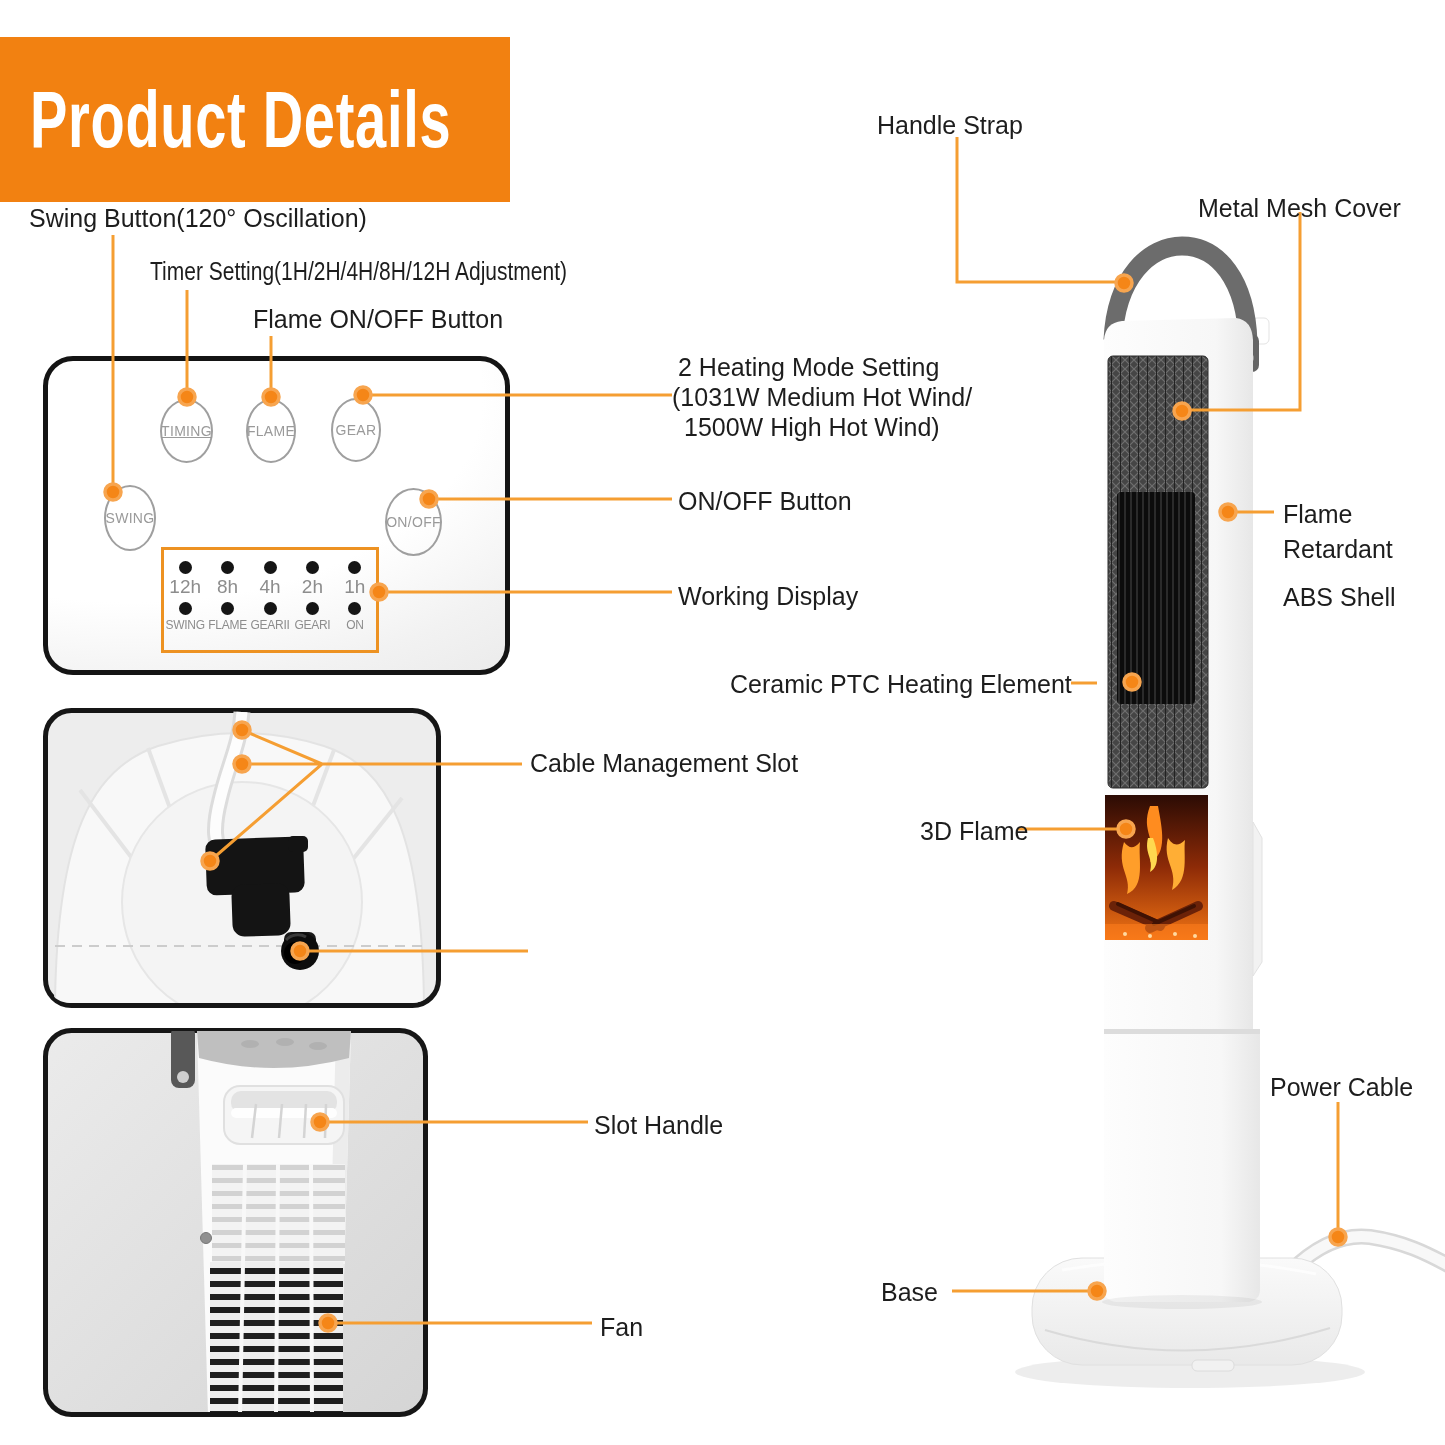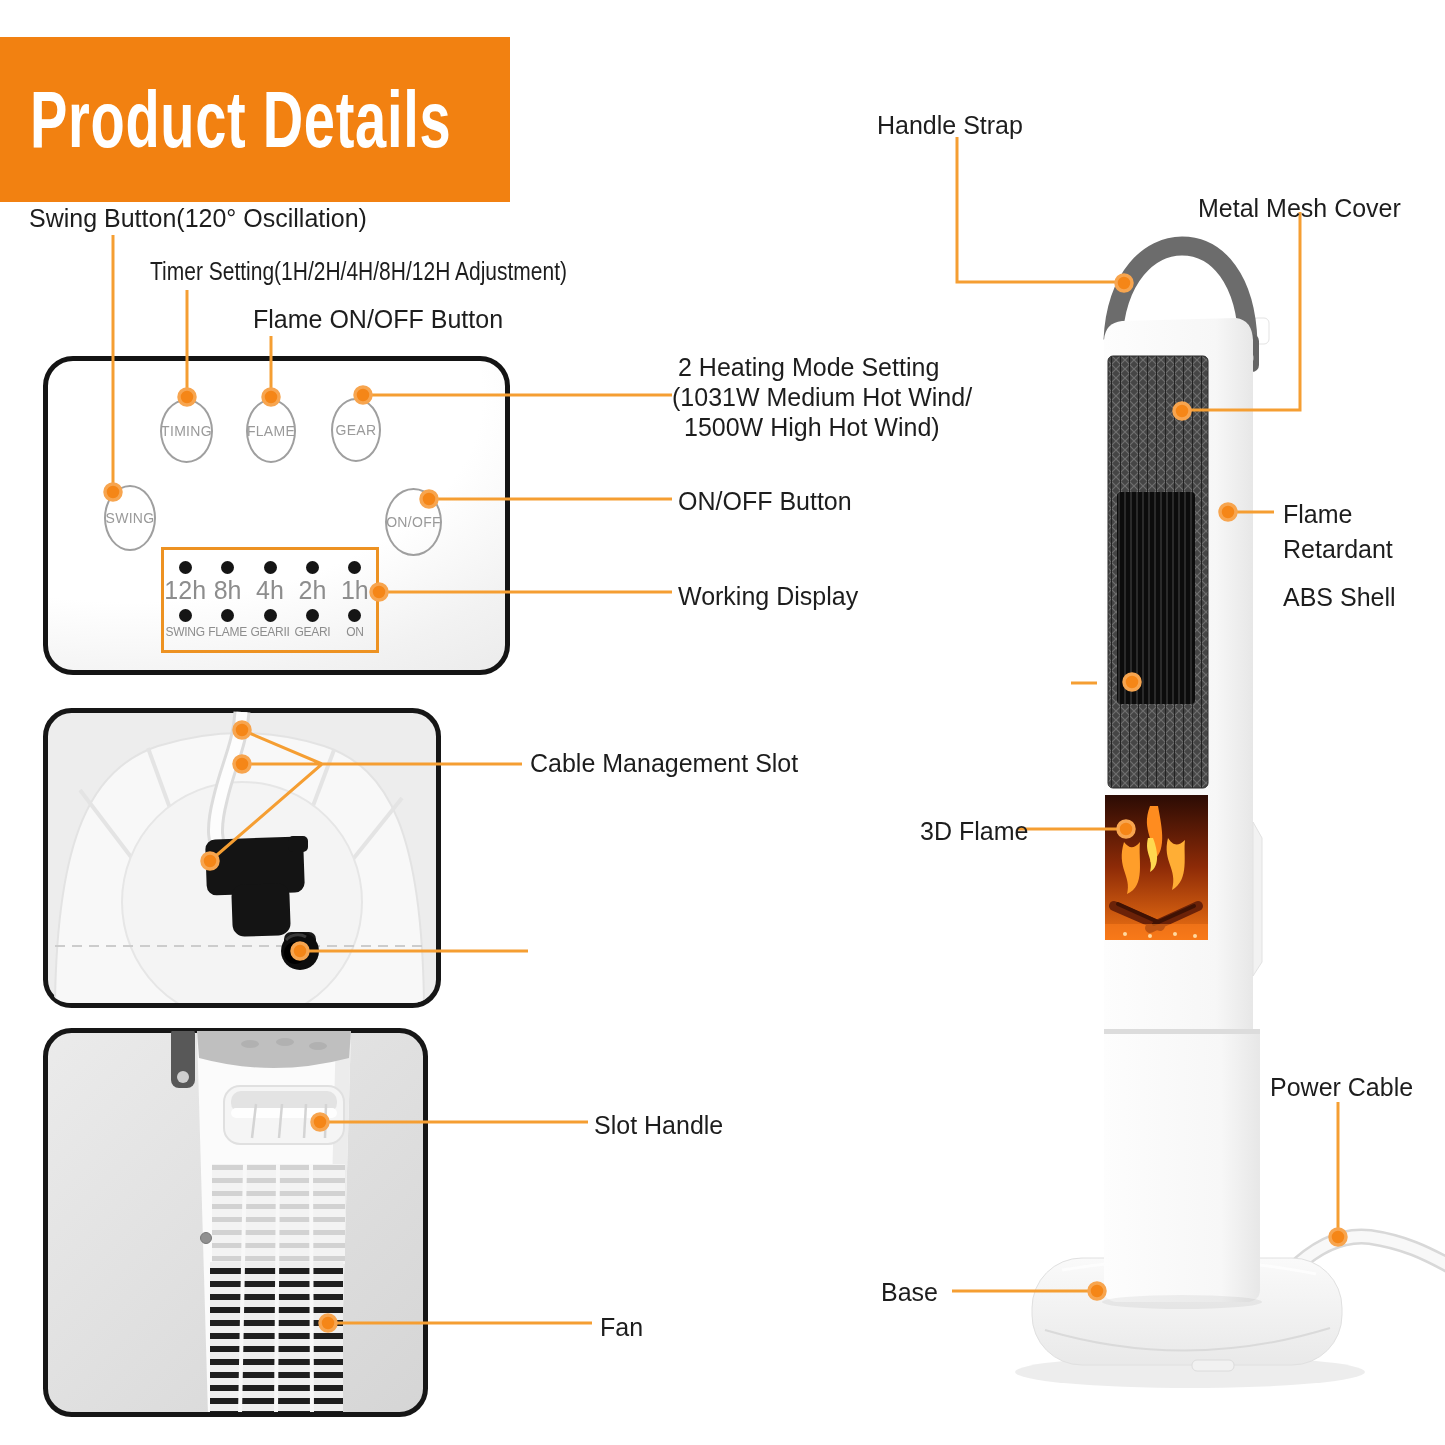--- a/index.html
+++ b/index.html
@@ -17,36 +17,36 @@
   #panel{left:43px;top:356px;width:467px;height:319px;box-sizing:border-box;
          border:5px solid #141414;border-radius:30px;
          background:radial-gradient(140% 120% at 18% 12%,#ffffff 55%,#f2f2f2 78%,#e9e9e9 100%);}
   .pbtn{position:absolute;box-sizing:border-box;border:2px solid #9f9f9f;border-radius:50%;
         display:flex;align-items:center;justify-content:center;
         font-size:14px;color:#9a9a9a;letter-spacing:.3px;background:transparent;}
   #disp{position:absolute;left:161px;top:547px;width:218px;height:106px;box-sizing:border-box;
         border:3px solid #ED9222;display:flex;}
   .dcol{flex:1;display:flex;flex-direction:column;align-items:center;justify-content:flex-start;padding-top:11px;}
   .led{width:13px;height:13px;border-radius:50%;background:#151515;}
-  .tlab{font-size:25px;color:#8d8d8d;margin:2px 0 4px 0;}
+  .tlab{font-size:19px;color:#8d8d8d;margin:2px 0 4px 0;}
   .mlab{font-size:12px;color:#8d8d8d;margin-top:3px;word-spacing:-3px;letter-spacing:-.3px;}
   svg{display:block;}
   .noptr{pointer-events:none;}
 </style>
 </head>
 <body>
 
 <div id="canvas">
 
   <div class="abs" id="banner">
     <div class="txt">Product Details</div>
   </div>
 
   <div class="abs" id="panel"></div>
-  <div class="pbtn" style="left:160px;top:399px;width:53px;height:64px;">
+  <div class="pbtn" style="left:160px;top:399px;width:53px;height:64px;text-decoration:underline;">
       <span>TIMING</span>
     </div>
   <div class="pbtn" style="left:246px;top:399px;width:50px;height:64px;">
       <span>FLAME</span>
     </div>
   <div class="pbtn" style="left:331px;top:398px;width:50px;height:64px;">
       <span>GEAR</span>
     </div>
   <div class="pbtn" style="left:104px;top:485px;width:52px;height:66px;">
       <span>SWING</span>
@@ -308,20 +308,21 @@
   <div class="lbl" style="left:672px;top:383px;">(1031W Medium Hot Wind/</div>
   <div class="lbl" style="left:684px;top:413px;">1500W High Hot Wind)</div>
   <div class="lbl" style="left:678px;top:487px;">ON/OFF Button</div>
   <div class="lbl" style="left:678px;top:582px;">Working Display</div>
 
   <div class="lbl" style="left:877px;top:111px;">Handle Strap</div>
   <div class="lbl" style="left:1198px;top:194px;">Metal Mesh Cover</div>
   <div class="lbl" style="left:1283px;top:500px;">Flame</div>
   <div class="lbl" style="left:1283px;top:535px;">Retardant</div>
   <div class="lbl" style="left:1283px;top:583px;">ABS Shell</div>
+  <div class="lbl" style="left:730px;top:670px;">Ceramic PTC Heating Element</div>
   <div class="lbl" style="left:920px;top:817px;">3D Flame</div>
 
   <div class="lbl" style="left:530px;top:749px;text-align:right;">Cable Management Slot</div>
   <div class="lbl" style="left:594px;top:1111px;">Slot Handle</div>
   <div class="lbl" style="left:600px;top:1313px;">Fan</div>
   <div class="lbl" style="left:1270px;top:1073px;">Power Cable</div>
   <div class="lbl" style="left:881px;top:1278px;">Base</div>
 
 </div>
 

